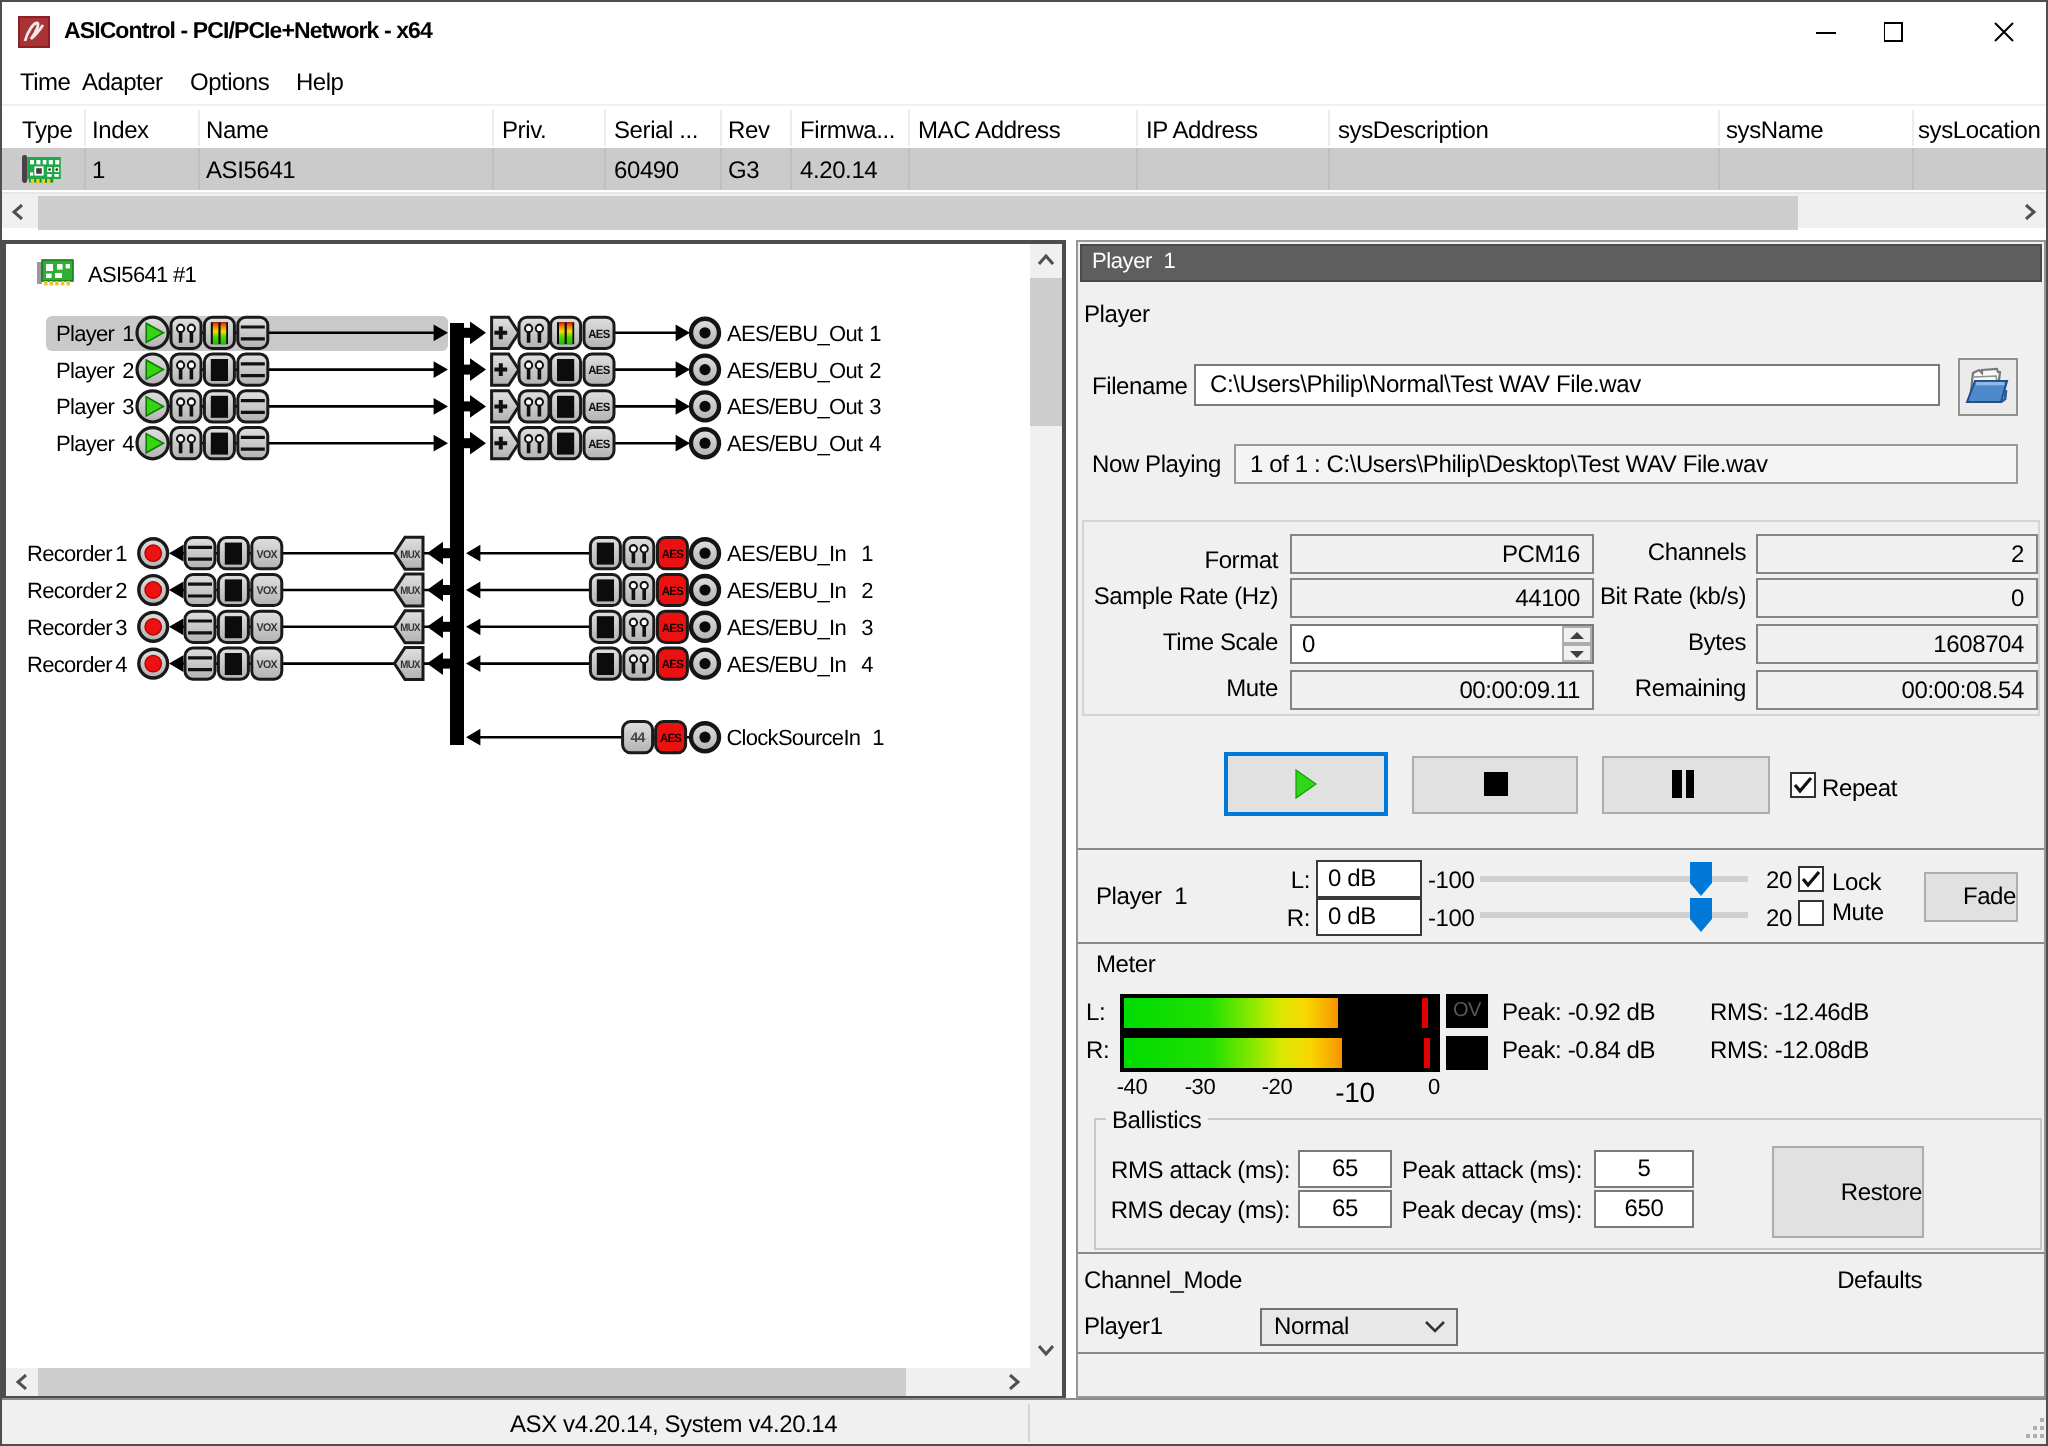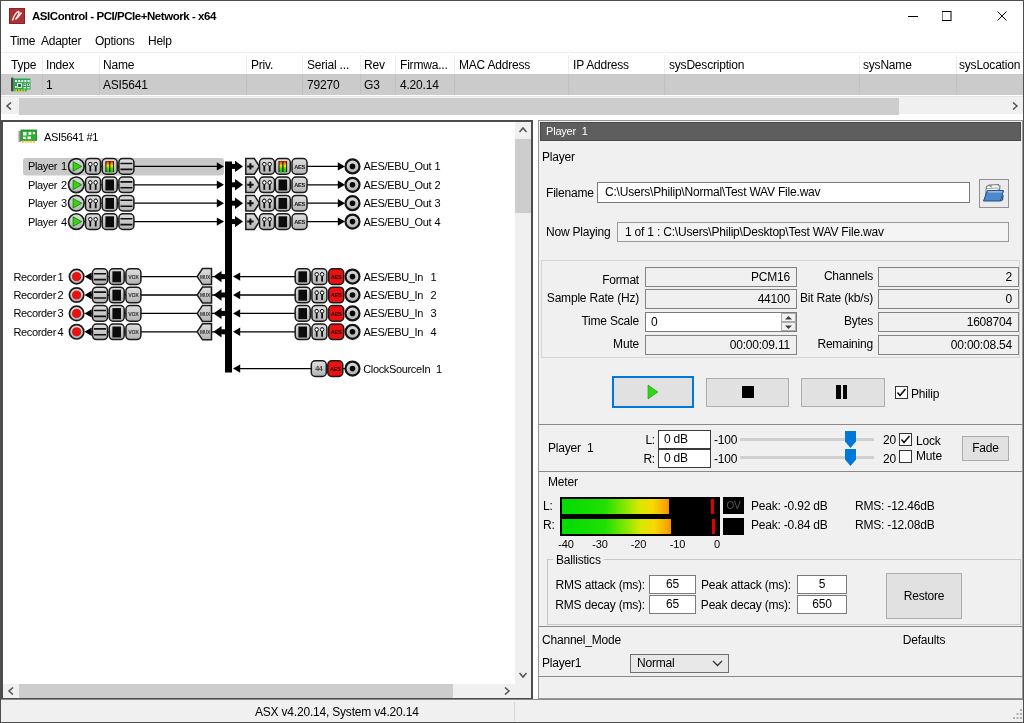--- a/index.html
+++ b/index.html
@@ -21,21 +21,21 @@
 .sb{background:#f0f0f0;}
 .sbthumb{background:#cdcdcd;}
 
 #leftpanel{left:0;top:119px;width:532px;height:580px;background:#fff;border:2px solid #4d4d4d;}
 #rightpanel{left:537px;top:119px;width:485px;height:579px;background:#f0f0f0;border:1px solid #979797;}
 #hdrbar{left:539px;top:121px;width:481px;height:19px;background:#5e5e5e;border:1px solid #494949;color:#fff;font-size:11px;line-height:17px;padding-left:5px;}
 .lbl{position:absolute;font-size:12px;white-space:nowrap;}
 .rlbl{position:absolute;font-size:12px;white-space:nowrap;text-align:right;}
 .tbox{position:absolute;background:#fff;border:1px solid #7a7a7a;font-size:12px;white-space:nowrap;}
 .robox{position:absolute;background:#f0f0f0;border:1px solid #838383;font-size:12px;white-space:nowrap;text-align:right;}
-.btn{position:absolute;background:#e1e1e1;border:1px solid #adadad;text-align:center;font-size:12px;}
+.btn{position:absolute;background:#e1e1e1;border:1px solid #adadad;text-align:right;font-size:12px;}
 .cb{position:absolute;width:13px;height:13px;background:#fff;border:1px solid #333;}
 .grp{position:absolute;border:1px solid #d5d5d5;}
 
 #statusbar{left:0;top:698px;width:1022px;height:23px;background:#f0f0f0;border-top:1px solid #8a8a8a;}
 </style></head>
 <body>
 
 <div class="abs" id="titlebar"></div>
 <svg class="abs" style="left:8px;top:7px" width="16" height="16">
  <rect x="0" y="0" width="16" height="16" fill="#8c2022"></rect>
@@ -107,21 +107,21 @@
   <rect x="4.6" y="13.5" width="12" height="1.8" fill="#12903c"></rect>
   <g fill="#e8d01c">
         <rect x="5.4" y="13.5" width="1.7" height="2.3"></rect>
         <rect x="8.1" y="13.5" width="1.7" height="2.3"></rect>
         <rect x="10.8" y="13.5" width="1.7" height="2.3"></rect>
         <rect x="13.5" y="13.5" width="1.7" height="2.3"></rect>
       </g>
  </svg>
  <span class="td" style="left:45px">1</span>
  <span class="td" style="left:102px">ASI5641</span>
- <span class="td" style="left:306px">79270</span>
+ <span class="td" style="left:306px">60490</span>
  <span class="td" style="left:363px">G3</span>
  <span class="td" style="left:399px">4.20.14</span>
  <span class="rowsep" style="left:41px"></span>
     <span class="rowsep" style="left:98px"></span>
  <span class="rowsep" style="left:245px"></span>
     <span class="rowsep" style="left:301px"></span>
  <span class="rowsep" style="left:359px"></span>
     <span class="rowsep" style="left:394px"></span>
  <span class="rowsep" style="left:453px"></span>
     <span class="rowsep" style="left:567px"></span>
@@ -488,21 +488,21 @@
   </svg>
 <div class="btn" style="left:705px;top:377px;width:83px;height:29px;"></div>
 <div class="abs" style="left:741px;top:385px;width:12px;height:12px;background:#000;"></div>
 <div class="btn" style="left:800px;top:377px;width:84px;height:29px;"></div>
 <div class="abs" style="left:835px;top:384px;width:4.5px;height:14px;background:#000;"></div>
 <div class="abs" style="left:841.5px;top:384px;width:4.5px;height:14px;background:#000;"></div>
 <div class="cb" style="left:894px;top:385px;"></div>
 <svg class="abs" style="left:894px;top:385px" width="13" height="13">
     <path d="M2.5,6.5 L5,9.5 L10.5,3" stroke="#111" stroke-width="1.6" fill="none"></path>
   </svg>
-<div class="lbl" style="left:910px;top:386px">Philip</div>
+<div class="lbl" style="left:910px;top:386px">Repeat</div>
 <div class="lbl" style="left:547px;top:440px">Player&nbsp; 1</div>
 <div class="rlbl" style="left:614px;top:432px;width:40px;">L:</div>
 <div class="tbox" style="left:657px;top:429px;width:53px;height:19px;line-height:17px;padding-left:5px;border-color:#3a3a3a;">0 dB</div>
 <div class="lbl" style="left:713px;top:432px">-100</div>
 <div class="abs" style="left:739px;top:437px;width:134px;height:3px;background:#d0d0d0;"></div>
 <div class="abs" style="left:844px;top:430px;width:11px;height:17px;background:#0078d7;clip-path:polygon(0 0,100% 0,100% 62%,50% 100%,0 62%);"></div>
 <div class="lbl" style="left:882px;top:432px">20</div>
 <div class="cb" style="left:898px;top:432px;"></div>
 <svg class="abs" style="left:898px;top:432px" width="13" height="13">
     <path d="M2.5,6.5 L5,9.5 L10.5,3" stroke="#111" stroke-width="1.6" fill="none"></path>
@@ -523,21 +523,21 @@
 <div class="abs" style="left:559px;top:496px;width:160px;height:39px;background:#000;"></div>
 <div class="abs" style="left:561px;top:498px;width:107px;height:15px;background:linear-gradient(90deg,#00dc00 0%,#20e000 40%,#80e800 58%,#d8e800 72%,#f8d800 85%,#f8a800 96%,#f89000 100%);"></div>
 <div class="abs" style="left:561px;top:518px;width:109px;height:15px;background:linear-gradient(90deg,#00dc00 0%,#20e000 40%,#80e800 58%,#d8e800 72%,#f8d800 85%,#f8a800 96%,#f89000 100%);"></div>
 <div class="abs" style="left:710px;top:498px;width:2.5px;height:15px;background:#e00000;"></div>
 <div class="abs" style="left:711px;top:518px;width:2.5px;height:15px;background:#e00000;"></div>
 <div class="abs" style="left:722px;top:496px;width:21px;height:17px;background:#000;color:#585858;font-size:10px;text-align:center;line-height:17px;">OV</div>
 <div class="abs" style="left:722px;top:517px;width:21px;height:17px;background:#000;"></div>
 <div class="abs" style="left:550px;top:537px;width:30px;text-align:center;font-size:11px;">-40</div>
 <div class="abs" style="left:584px;top:537px;width:30px;text-align:center;font-size:11px;">-30</div>
 <div class="abs" style="left:622.5px;top:537px;width:30px;text-align:center;font-size:11px;">-20</div>
-<div class="abs" style="left:661.5px;top:537px;width:30px;text-align:center;font-size:11px;">-10</div>
+<div class="abs" style="left:661.5px;top:537px;width:30px;text-align:center;font-size:14px;">-10</div>
 <div class="abs" style="left:701px;top:537px;width:30px;text-align:center;font-size:11px;">0</div>
 <div class="lbl" style="left:750px;top:498px">Peak: -0.92 dB</div>
 <div class="lbl" style="left:854px;top:498px">RMS: -12.46dB</div>
 <div class="lbl" style="left:750px;top:517px">Peak: -0.84 dB</div>
 <div class="lbl" style="left:854px;top:517px">RMS: -12.08dB</div>
 <div class="grp" style="left:546px;top:558px;width:474px;height:66px;border-color:#c8c8c8;"></div>
 <div class="abs" style="left:552px;top:552px;background:#f0f0f0;padding:0 3px;font-size:12px;">Ballistics</div>
 <div class="rlbl" style="left:494px;top:577px;width:150px;">RMS attack (ms):</div>
 <div class="tbox" style="left:648px;top:574px;width:47px;height:19px;line-height:17px;text-align:center;">65</div>
 <div class="rlbl" style="left:494px;top:597px;width:150px;">RMS decay (ms):</div>

